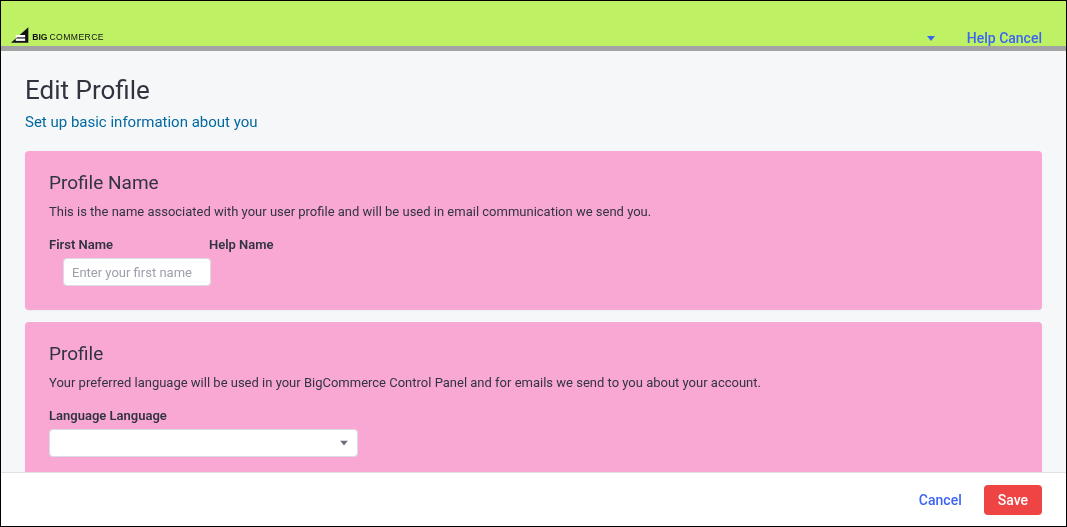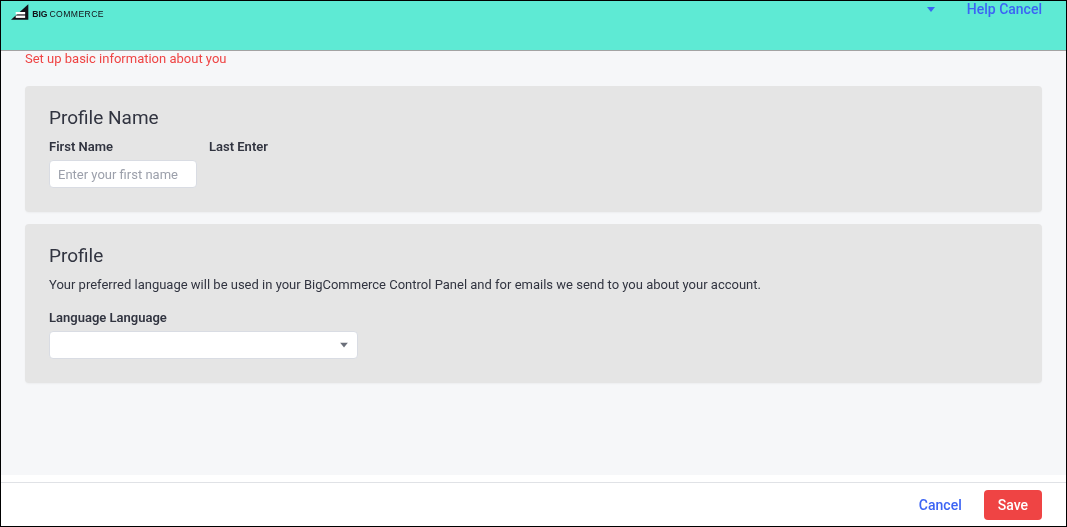--- a/index.html
+++ b/index.html
@@ -11,26 +11,26 @@
     font-family: -apple-system, BlinkMacSystemFont, "Segoe UI", Roboto, "Helvetica Neue", Arial, sans-serif;
     background: #fff;
     width: 1067px;
     height: 527px;
     overflow: hidden;
     border: 1px solid #000;
     position: relative;
   }
   .header {
     display: flex;
-    align-items: flex-start;
+    align-items: flex-end;
     justify-content: space-between;
     height: 50px;
     padding: 0 24px 0 10px;
-    border-bottom: 1px solid #a3a3a3;
-    background: #5eead4;
+    border-bottom: 5px solid #a3a3a3;
+    background: #bef264;
   }
   .logo {
     display: flex;
     align-items: center;
   }
   .logo svg {
     height: 22px;
   }
   .header-right {
     display: flex;
@@ -55,26 +55,26 @@
     overflow: hidden;
     padding: 0;
   }
   .page-title {
     font-size: 26px;
     font-weight: 400;
     color: #313440;
     padding: 24px 24px 8px 24px;
   }
   .page-subtitle {
-    font-size: 13px;
-    color: #ef4444;
+    font-size: 15px;
+    color: #0369a1;
     padding: 0 24px 20px 24px;
   }
   .card {
-    background: #e5e5e5;
+    background: #f9a8d4;
     border-radius: 4px;
     margin: 0 24px 12px 24px;
     padding: 20px 24px 24px 24px;
     box-shadow: 0 1px 2px rgba(0,0,0,0.04);
   }
   .card-title {
     font-size: 19px;
     font-weight: 400;
     color: #313440;
     margin-bottom: 10px;
@@ -101,20 +101,21 @@
   }
   .text-input {
     height: 28px;
     border: 1px solid #d9dce3;
     border-radius: 4px;
     padding: 0 8px;
     font-size: 13px;
     color: #313440;
     font-family: inherit;
     width: 148px;
+    margin-left: 14px;
   }
   .text-input::placeholder {
     color: #9ca0ab;
   }
   .select-wrap {
     position: relative;
     width: 309px;
   }
   .select-input {
     height: 28px;
@@ -136,21 +137,21 @@
     transform: translateY(-50%);
     pointer-events: none;
     color: #6b6f7a;
     font-size: 10px;
   }
   .footer {
     position: absolute;
     bottom: 0;
     left: 0;
     right: 0;
-    height: 44px;
+    height: 54px;
     background: #fff;
     border-top: 1px solid #e0e2e6;
     display: flex;
     align-items: center;
     justify-content: flex-end;
     padding: 0 24px;
     gap: 8px;
   }
   .btn {
     height: 30px;
@@ -192,31 +193,33 @@
     <span class="header-dropdown">
       <svg width="8" height="6" viewBox="0 0 8 6">
           <path d="M0 0 L4 5 L8 0 Z" fill="#3C64F4"></path>
         </svg>
     </span>
     <a class="help-center">Help Cancel</a>
   </div>
 </div>
 
 <div class="content-wrap">
+  <h1 class="page-title">Edit Profile</h1>
   <p class="page-subtitle">Set up basic information about you</p>
 
   <div class="card">
     <h2 class="card-title">Profile Name</h2>
+    <p class="card-desc">This is the name associated with your user profile and will be used in email communication we send you.</p>
     <div class="fields-row">
       <div class="field-group">
         <label class="field-label">First Name</label>
         <input type="text" class="text-input" placeholder="Enter your first name" style="">
       </div>
       <div class="field-group">
-        <label class="field-label">Last Enter</label>
+        <label class="field-label">Help Name</label>
       </div>
     </div>
   </div>
 
   <div class="card">
     <h2 class="card-title">Profile</h2>
     <p class="card-desc">Your preferred language will be used in your BigCommerce Control Panel and for emails we send to you about your account.</p>
     <div class="field-group" style="width:auto">
       <label class="field-label">Language Language</label>
       <div class="select-wrap">

